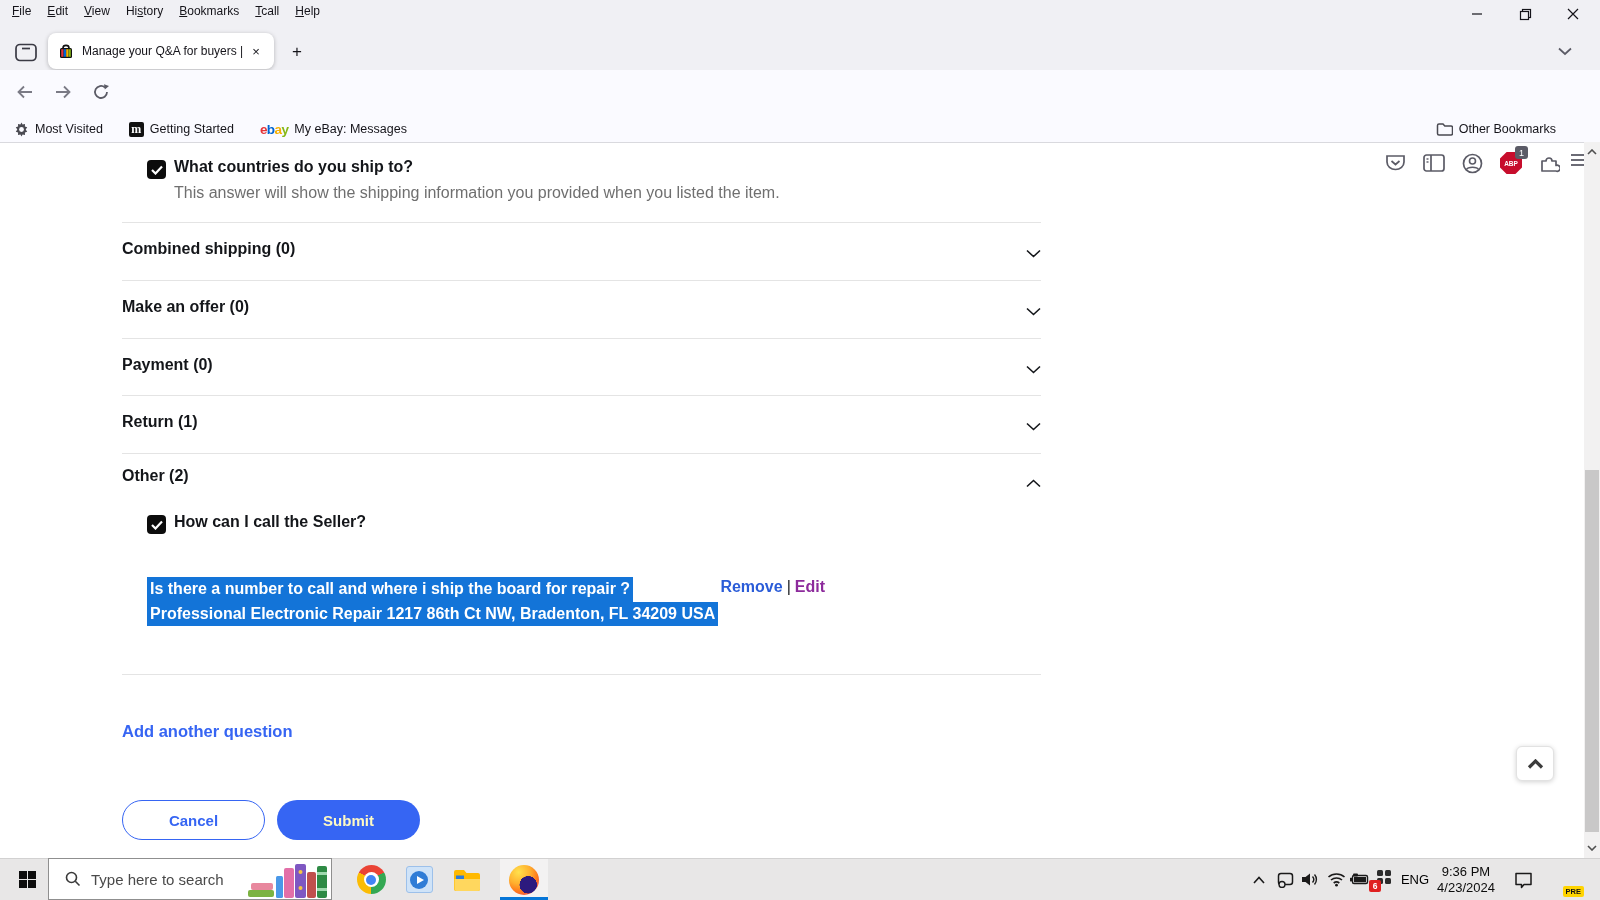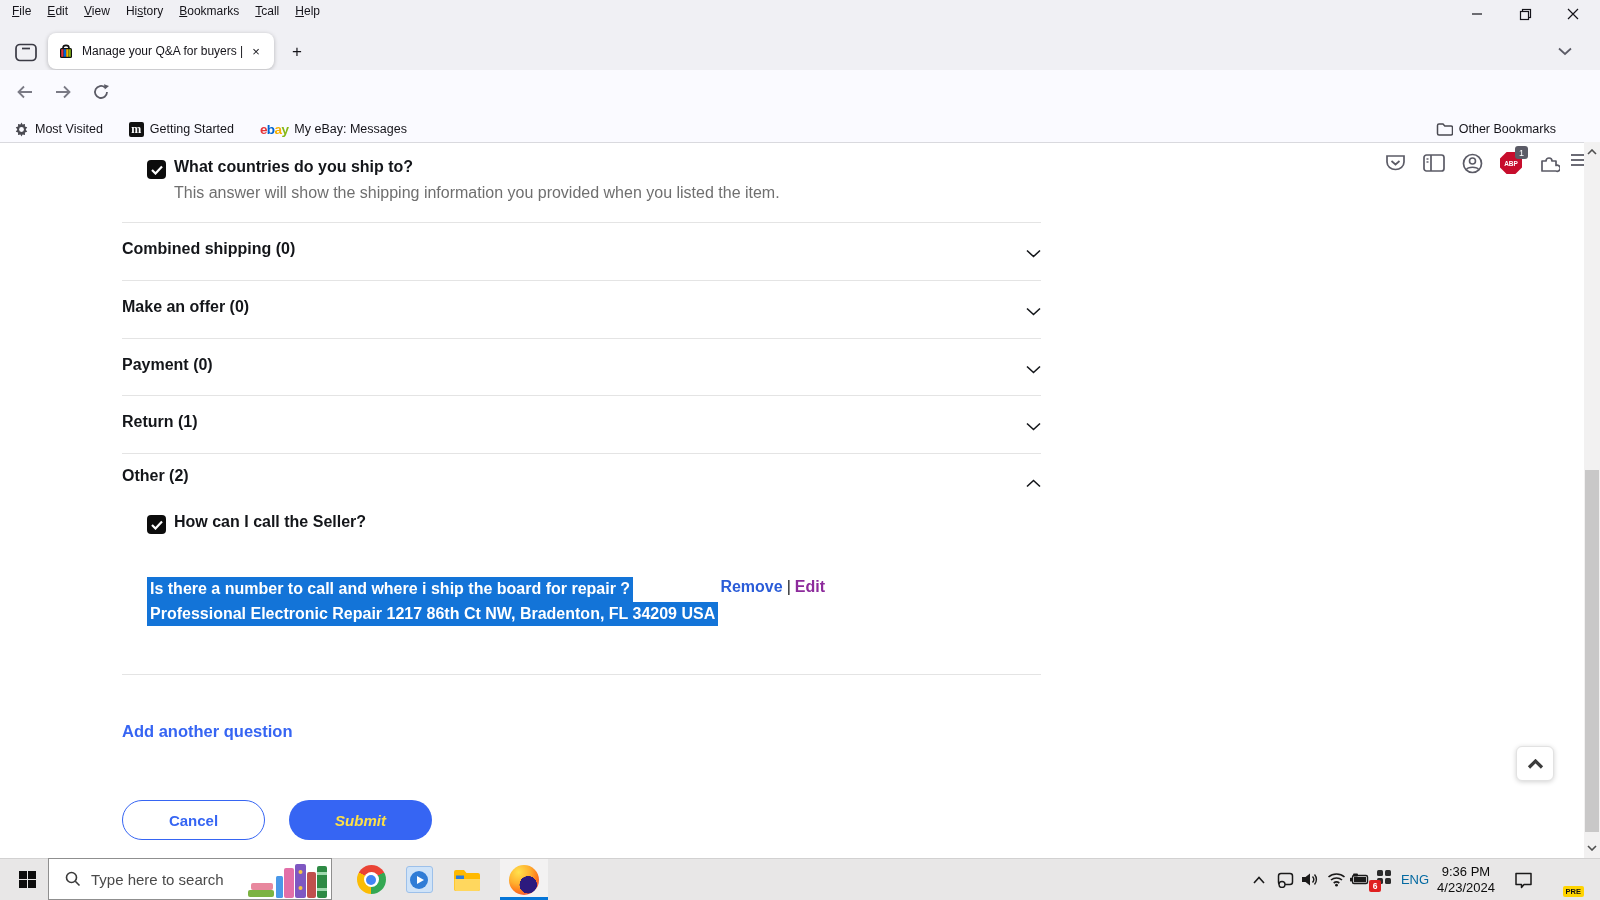--- a/index.html
+++ b/index.html
@@ -59,21 +59,21 @@
   .hl-line { display:table; background:#1374d8; color:#fff; font-size:16px; font-weight:700;
              line-height:20.5px; padding:2px 3px; }
   .qa-actions { position:absolute; top:435px; right:543px; font-size:16px; font-weight:700; white-space:nowrap; }
   .link-remove { color:#2a5cd8; }
   .sep { color:#14161a; font-weight:400; padding:0 4px; }
   .link-edit { color:#8d2b9c; }
   .add-link { position:absolute; left:122px; top:579px; font-size:16.5px; font-weight:700; color:#3665f3; }
   .btn { position:absolute; top:657px; width:143px; height:40px; border-radius:21px; font-size:15px; font-weight:700;
          display:flex; align-items:center; justify-content:center; font-family:"Liberation Sans", sans-serif; }
   .btn-cancel { left:122px; background:#fff; border:1px solid #3665f3; color:#3665f3; }
-  .btn-submit { left:289px; background:#3665f3; border:none; color:#fde047;font-style:italic; }
+  .btn-submit { left:277px; background:#3665f3; border:none; color:#fef9c3; }
 
   .scrolltop-btn { position:absolute; left:1516px; top:746px; width:38px; height:35px; background:#fff;
                    border:1px solid #e2e2e2; border-radius:6px; box-shadow:0 1px 5px rgba(0,0,0,.18);
                    display:flex; align-items:center; justify-content:center; z-index:5; }
 
   
   .scrollbar { position:absolute; right:0; top:142px; width:16px; height:716px; background:#f2f1f1; }
   .sb-arrow { position:absolute; left:0; width:16px; height:16px; display:flex; align-items:center; justify-content:center; }
   .sb-thumb { position:absolute; left:1px; top:328px; width:14px; height:362px; background:#c9c8c8; }
 
@@ -97,21 +97,21 @@
   .mtv-icon { width:27px; height:27px; background:#cfe3f8; border:1px solid #9cc0ea; border-radius:3px;
               display:flex; align-items:center; justify-content:center; }
   .mtv-circle { width:18px; height:18px; border-radius:50%; background:#2f7cd6; display:flex; align-items:center; justify-content:center; }
   .mtv-play { width:0; height:0; border-left:7px solid #fff; border-top:4.5px solid transparent; border-bottom:4.5px solid transparent; margin-left:2px; }
   .ff-slot { position:absolute; left:500px; top:0; width:48px; height:41px; background:#f3f2f2; display:flex; align-items:center; justify-content:center; }
   .ff-underline { position:absolute; bottom:0; left:0; width:48px; height:3px; background:#0676d8; }
   .ff-ball { width:30px; height:30px; border-radius:50%;
              background:radial-gradient(circle at 64% 66%, #2d1a7e 0 31%, rgba(0,0,0,0) 32%),
                         radial-gradient(circle at 32% 24%, #ffe14d, #ffb02e 38%, #ff7a1c 62%, #e0316b 100%); }
   .tray-item { position:absolute; top:0; height:41px; display:flex; align-items:center; justify-content:center; }
-  .tray-text { font-size:13px; color:#0369a1; }
+  .tray-text { font-size:13px; color:#000000; }
   .clock { text-align:center; font-size:13px; color:#0c0c0c; line-height:16px; }
   .grid-badge-wrap { position:relative; width:20px; height:20px; }
   .grid4 { position:absolute; right:0; top:0; width:15px; height:15px; display:grid; grid-template-columns:6px 6px; grid-template-rows:6px 6px; gap:2px; }
   .grid4 div { background:#2b2b2b; border-radius:1.5px; }
   .tray-badge { position:absolute; left:-3px; bottom:-2px; width:12px; height:12px; background:#e02020; color:#fff;
                 font-size:8.5px; font-weight:700; border-radius:2px; display:flex; align-items:center; justify-content:center; }
   .copilot-wrap { position:relative; width:28px; height:28px; }
   .copilot-ball { width:25px; height:25px; border-radius:50%;
                   background:conic-gradient(from 0deg,#7ee0f5,#4f8df7 25%,#a15df0 50%,#f06aa8 70%,#f7c948 88%,#7ee0f5); }
   .copilot-badge { position:absolute; right:-4px; bottom:-3px; background:#ffd400; color:#111; font-size:7.5px; font-weight:700;

